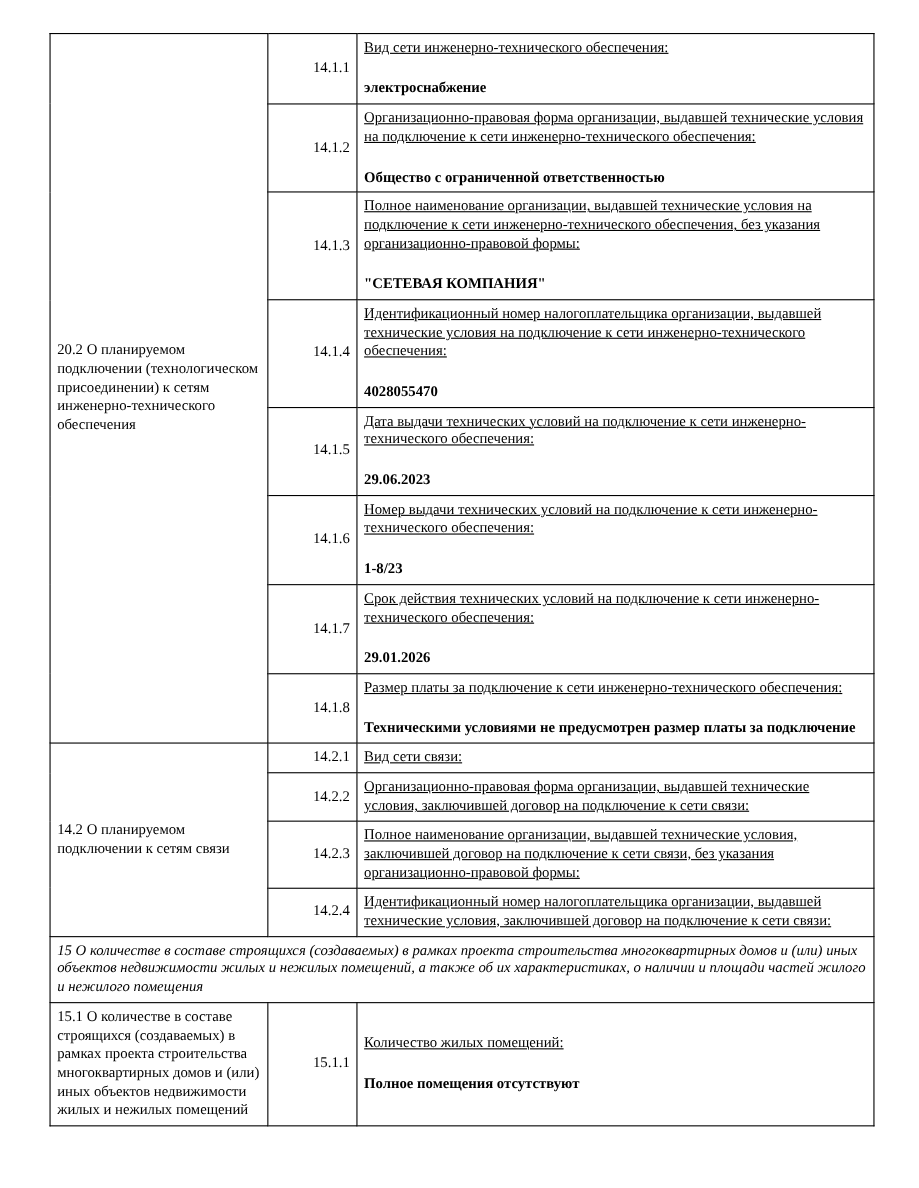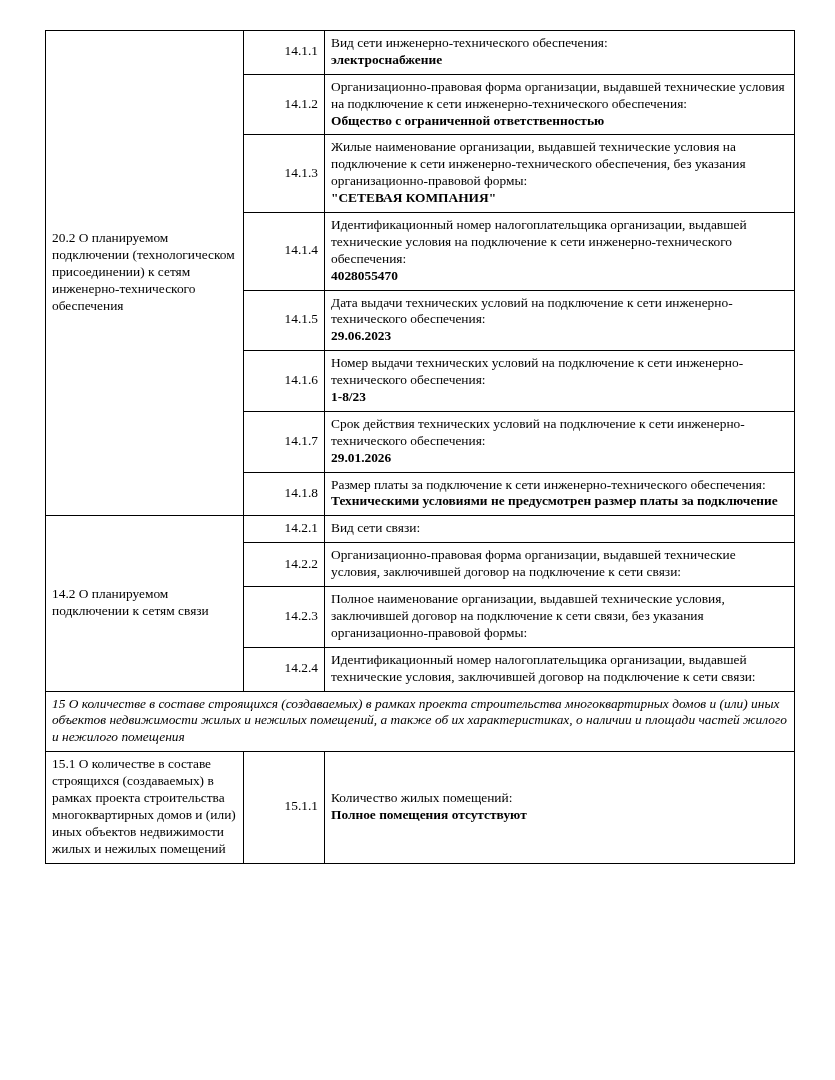--- a/index.html
+++ b/index.html
@@ -46,24 +46,26 @@
   td.col-content {
     vertical-align: middle;
   }
   td.full-width {
     vertical-align: top;
     padding-top: 6px;
     font-style: italic;
   }
   .content-block .lead {
     display: block;
+    text-decoration: underline;
   }
   .content-block .val {
     display: block;
     font-weight: bold;
+    margin-top: 20px;
   }
   .tall-label {
     vertical-align: top;
   }
 </style>
 </head>
 <body>
 
 <div class="page">
   <table class="doc-table">
@@ -82,21 +84,21 @@
         <td class="col-code">14.1.2</td>
         <td class="col-content content-block">
           <span class="lead">Организационно-правовая форма организации, выдавшей технические условия на подключение к сети инженерно-технического обеспечения:</span>
           <span class="val">Общество с ограниченной ответственностью</span>
         </td>
       </tr>
 
       <tr>
         <td class="col-code">14.1.3</td>
         <td class="col-content content-block">
-          <span class="lead">Жилые наименование организации, выдавшей технические условия на подключение к сети инженерно-технического обеспечения, без указания организационно-правовой формы:</span>
+          <span class="lead">Полное наименование организации, выдавшей технические условия на подключение к сети инженерно-технического обеспечения, без указания организационно-правовой формы:</span>
           <span class="val">"СЕТЕВАЯ КОМПАНИЯ"</span>
         </td>
       </tr>
 
       <tr>
         <td class="col-code">14.1.4</td>
         <td class="col-content content-block">
           <span class="lead">Идентификационный номер налогоплательщика организации, выдавшей технические условия на подключение к сети инженерно-технического обеспечения:</span>
           <span class="val">4028055470</span>
         </td>

